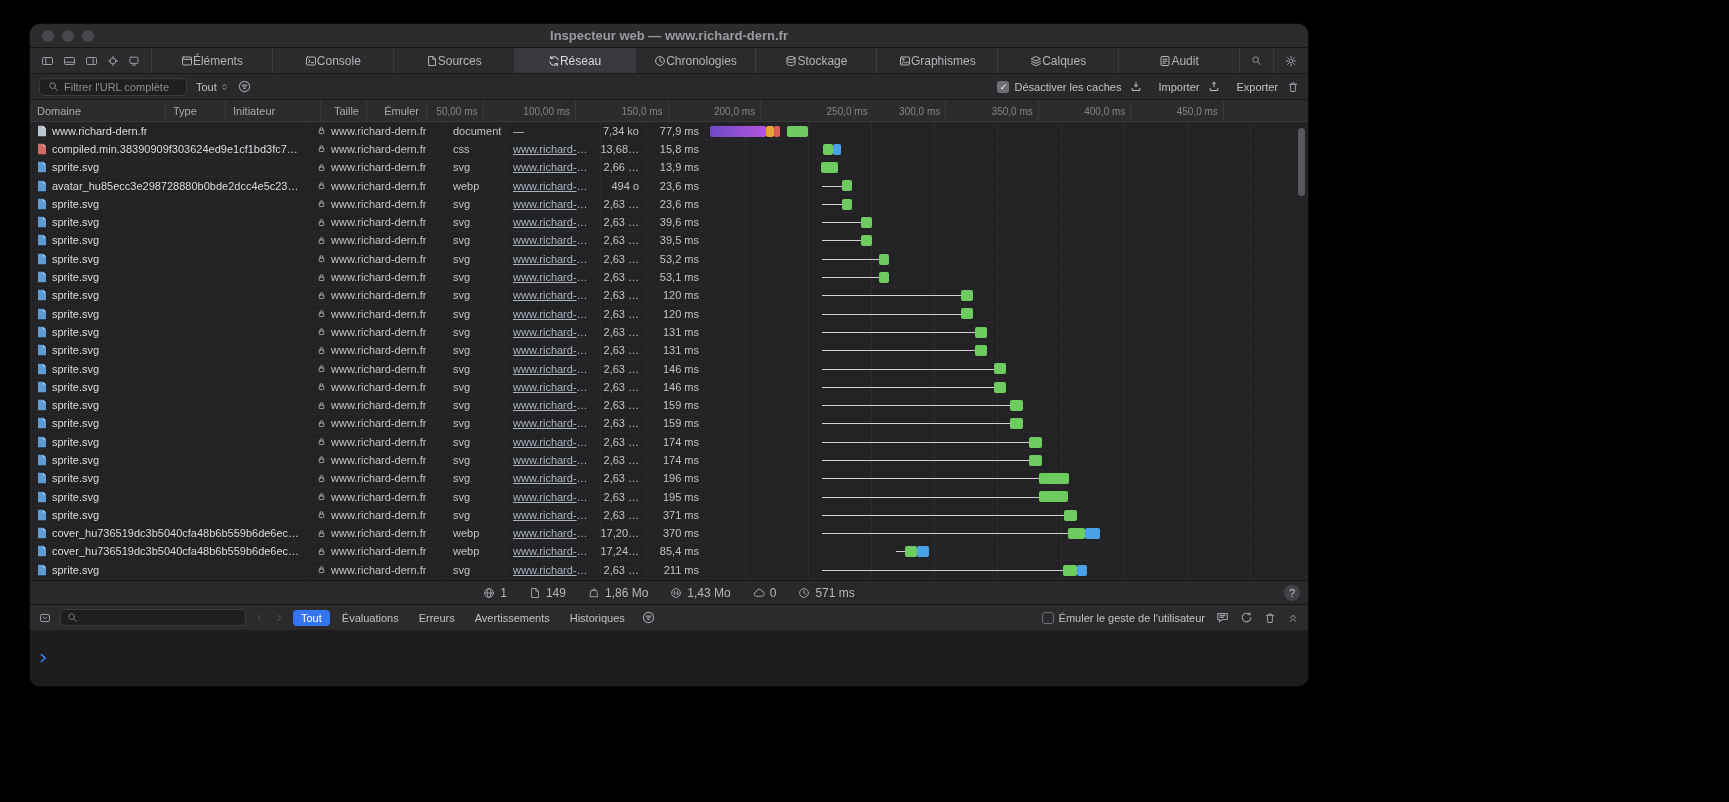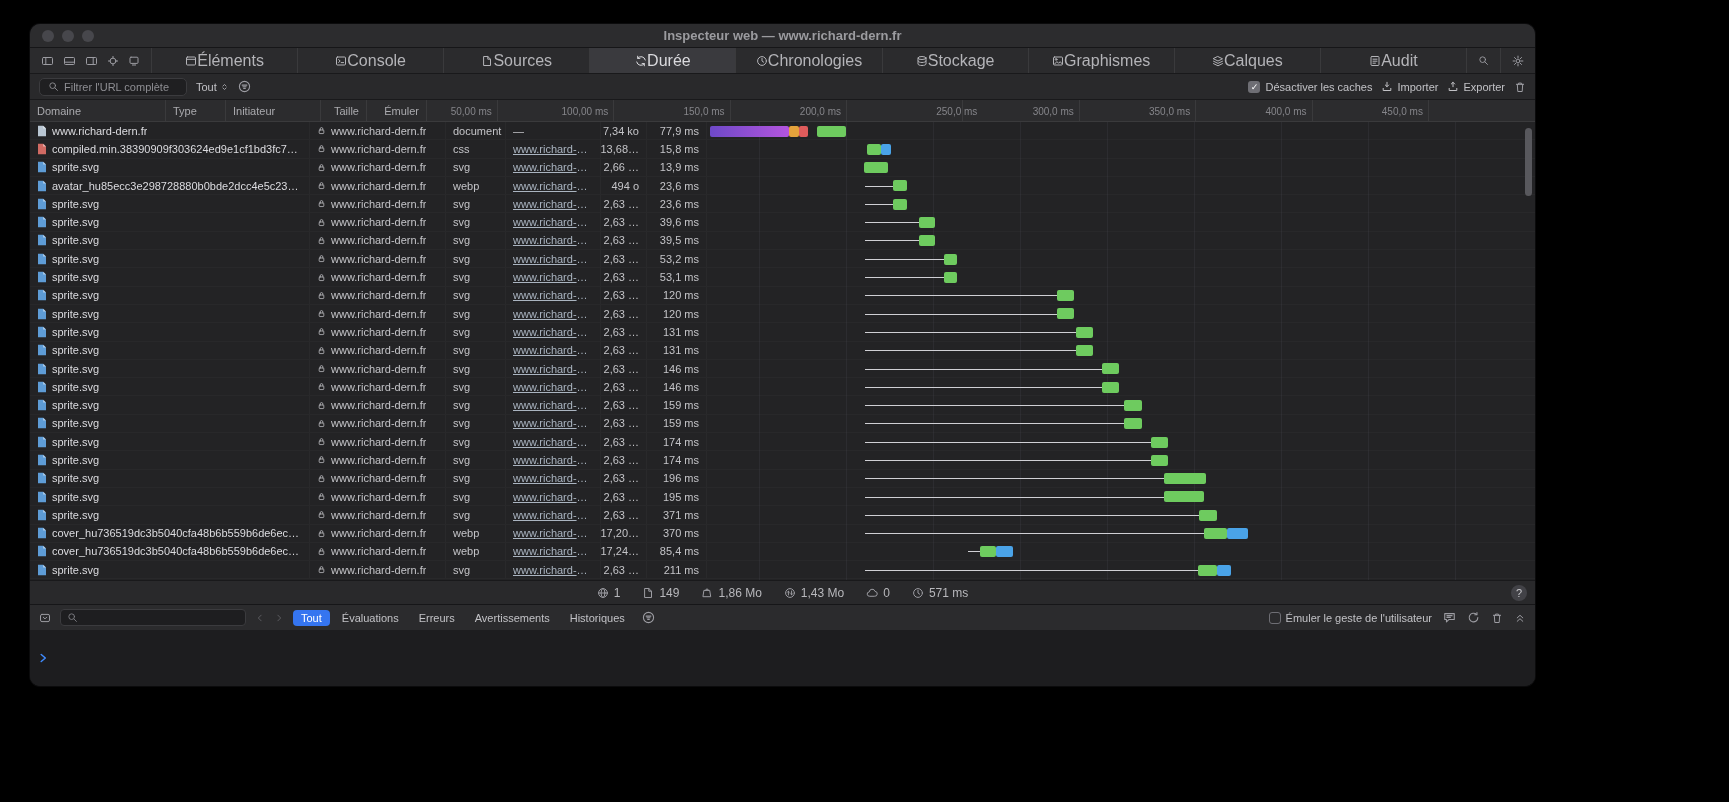--- a/index.html
+++ b/index.html
@@ -1,52 +1,52 @@
 <!DOCTYPE html>
 <html><head>
 <meta charset="utf-8">
 <style>
   * { box-sizing: border-box; margin: 0; padding: 0; }
   html,body { width:1729px; height:802px; background:#000; font-family:"Liberation Sans", sans-serif; overflow:hidden; }
 
-  .window{ position:absolute; left:30px; top:24px; width:1505px; height:662px;
+  .window{ position:absolute; left:30px; top:24px; width:1278px; height:662px;
     background:#232325; border-radius:10px; overflow:hidden;
     box-shadow:0 0 0 1px #0b0b0c, 0 18px 48px rgba(0,0,0,.65);
     display:flex; flex-direction:column; }
 
   
   .titlebar{ flex:0 0 24px; background:#2c2c2e; border-bottom:1px solid #161618;
     display:flex; align-items:center; justify-content:center; position:relative; }
   .traffic{ position:absolute; left:12px; top:6px; display:flex; gap:8px; }
   .light{ width:12px; height:12px; border-radius:50%; background:#47474c; }
   .title-text{ font-size:13px; font-weight:bold; color:#9b9b9f; }
 
   
   .toolbar{ flex:0 0 26px; background:#2b2b2d; border-bottom:1px solid #19191b; display:flex; align-items:stretch; }
   .tool-group-left{ display:flex; align-items:center; gap:9px; padding:0 11px; border-right:1px solid #3a3a3c; color:#9c9ca2; }
   .insp-tabs{ display:flex; flex:1; }
   .insp-tab{ flex:1; display:flex; align-items:center; justify-content:center; 
-    border-right:1px solid #3a3a3c; color:#b4b4b8; font-size:16px; white-space:nowrap; }
+    border-right:1px solid #3a3a3c; color:#b4b4b8; font-size:12px; white-space:nowrap; }
   .insp-tab.active{ background:#3a3a3e; color:#dadade; }
   .tool-right{ width:34px; display:flex; align-items:center; justify-content:center; border-right:1px solid #3a3a3c; color:#9c9ca2; }
   .tool-right:last-child{ border-right:none; }
 
   
   .filterbar{ flex:0 0 26px; background:#29292b; border-bottom:1px solid #19191b;
     display:flex; align-items:center; gap:9px; padding:0 9px; font-size:11px; color:#b4b4b8; }
   .url-filter{ display:flex; align-items:center; gap:5px; background:#1f1f21; border:1px solid #3b3b3e;
     border-radius:5px; height:18px; padding:0 8px; color:#8e8e93; min-width:148px; }
   .type-filter{ display:flex; align-items:center; gap:3px; color:#c2c2c6; }
   .iconbtn{ display:flex; align-items:center; color:#9c9ca2; }
   .spacer{ flex:1; }
   .check-row{ display:flex; align-items:center; gap:5px; color:#c2c2c6; }
   .checkbox{ width:12px; height:12px; border-radius:3px; background:#6e6e74; color:#fff;
     font-size:9px; line-height:12px; text-align:center; }
   .checkbox.unchecked{ background:transparent; border:1px solid #6e6e74; }
-  .btn{ display:flex; align-items:center; gap:4px; color:#c2c2c6; }
+  .btn{ display:flex; align-items:center; gap:16px; color:#c2c2c6; }
 
   
   .table-header{ flex:0 0 22px; background:#2c2c2e; border-bottom:1px solid #3a3a3c;
     display:flex; font-size:11px; color:#aaaaae; align-items:stretch; }
   .th{ display:flex; align-items:center; padding:0 7px; border-right:1px solid #3a3a3c; }
   .th.end{ justify-content:flex-end; }
   .c-name{ width:280px; } .c-domain{ width:136px; } .c-type{ width:60px; }
   .c-init{ width:95px; } .c-size{ width:46px; } .c-dur{ width:60px; }
   .th-wf{ flex:1; position:relative; overflow:hidden; }
   .tick-label{ position:absolute; top:50%; transform:translate(calc(-100% - 5px),-50%);
@@ -181,21 +181,21 @@
         </div>
         <div class="insp-tab active">
           <span class="ic">
             <svg width="12" height="12" viewBox="0 0 12 12" fill="none" stroke="currentColor" stroke-width="1" stroke-linecap="round" stroke-linejoin="round">
               <path d="M10.3 5A4.4 4.4 0 0 0 2.7 3.2"></path>
               <path d="M1.7 7a4.4 4.4 0 0 0 7.6 1.8"></path>
               <path d="M2.7 1.2v2.2h2.2"></path>
               <path d="M9.3 10.8V8.6H7.1"></path>
             </svg>
           </span>
-          <span>Durée</span>
+          <span>Réseau</span>
         </div>
         <div class="insp-tab">
           <span class="ic">
             <svg width="12" height="12" viewBox="0 0 12 12" fill="none" stroke="currentColor" stroke-width="1" stroke-linecap="round" stroke-linejoin="round">
               <circle cx="6" cy="6" r="4.4"></circle>
               <path d="M6 3.4V6l1.7 1.2"></path>
             </svg>
           </span>
           <span>Chronologies</span>
         </div>

